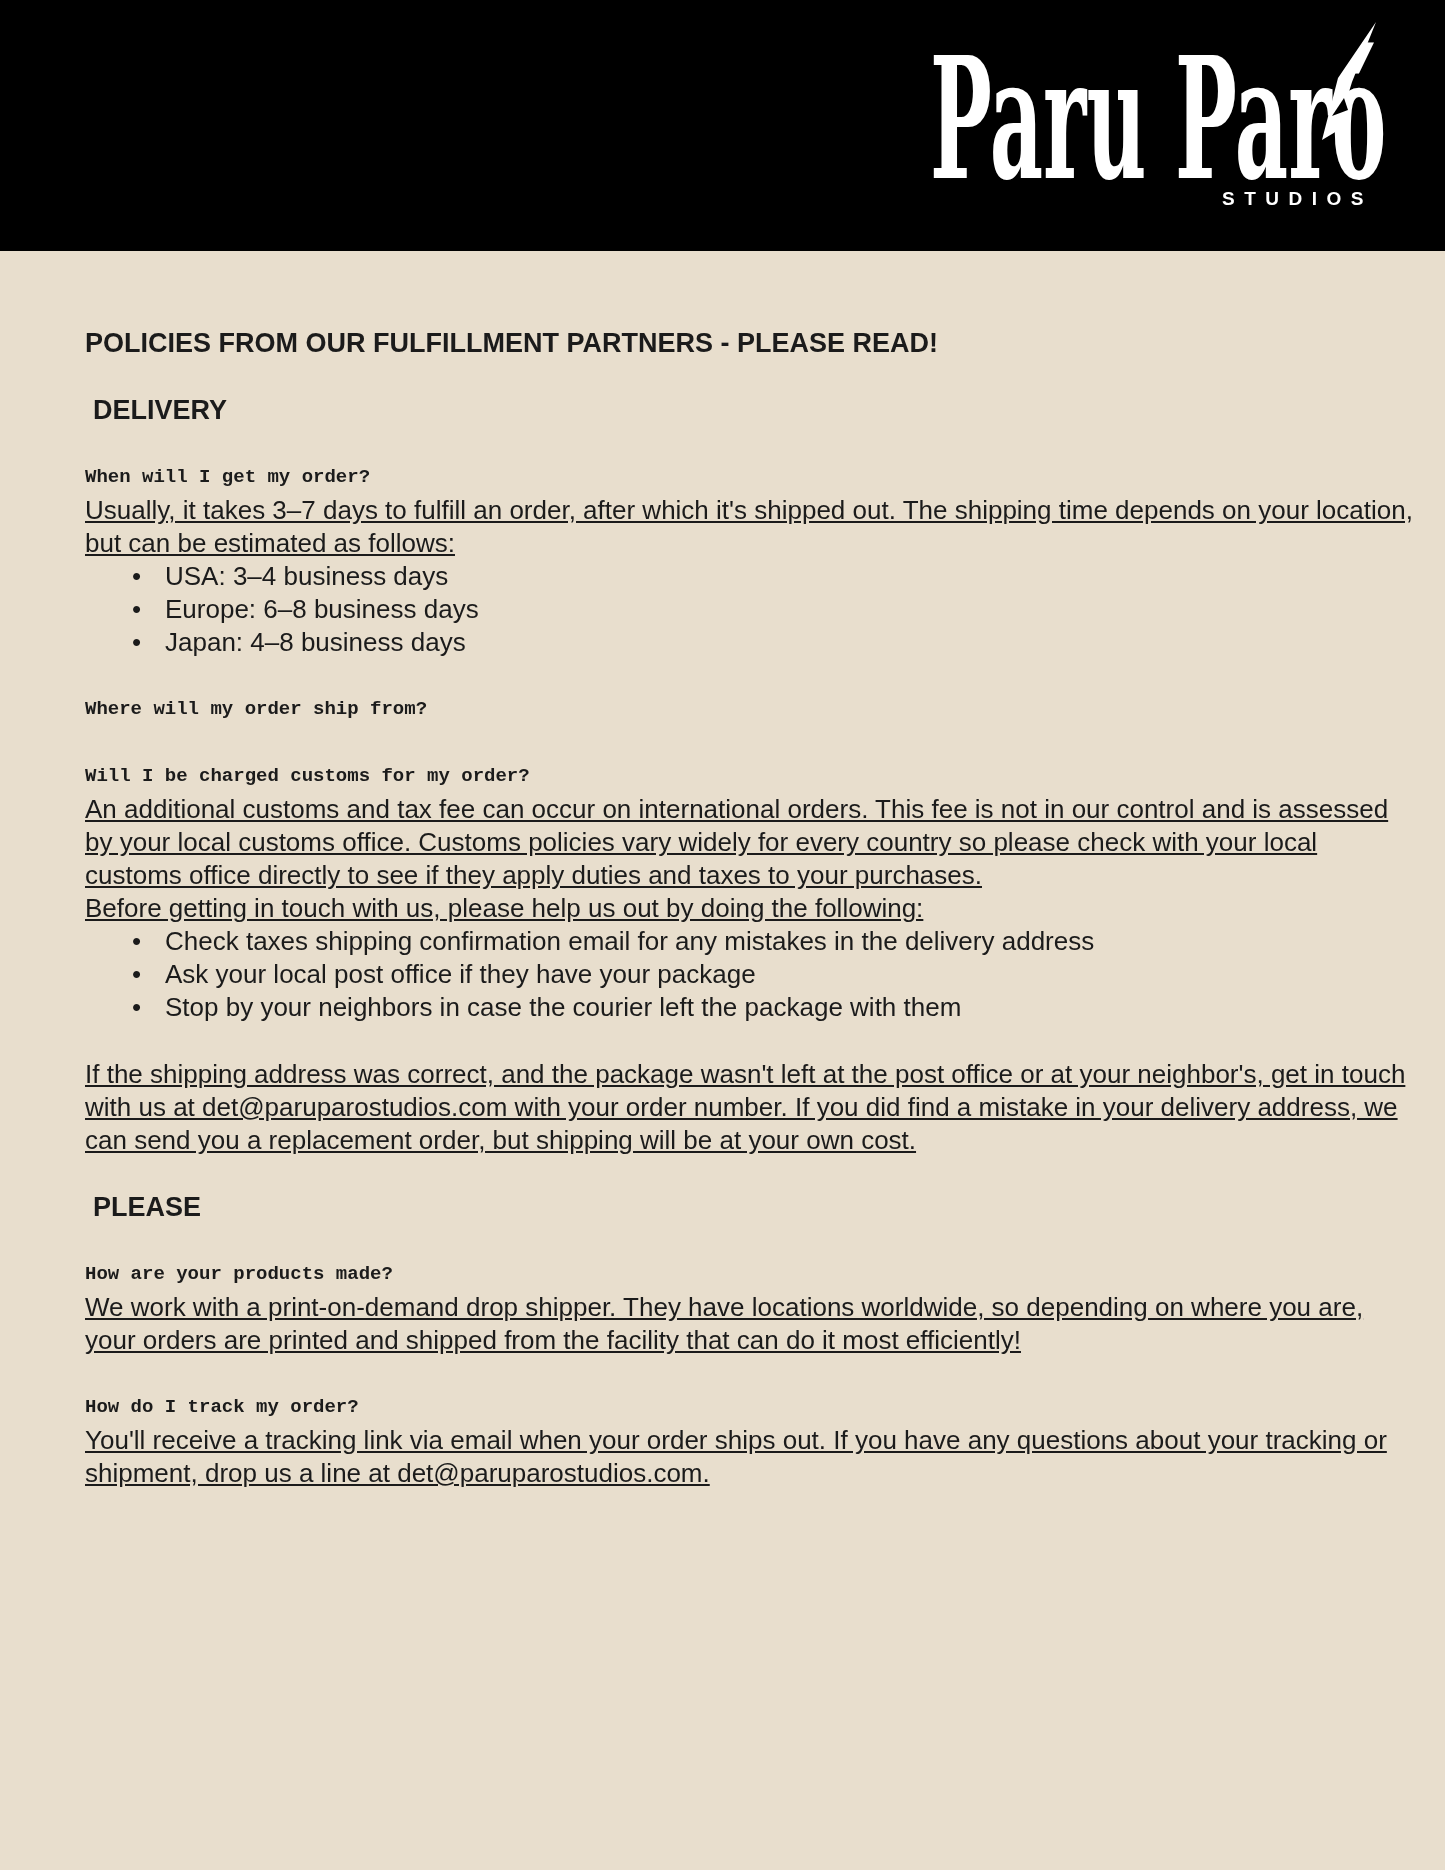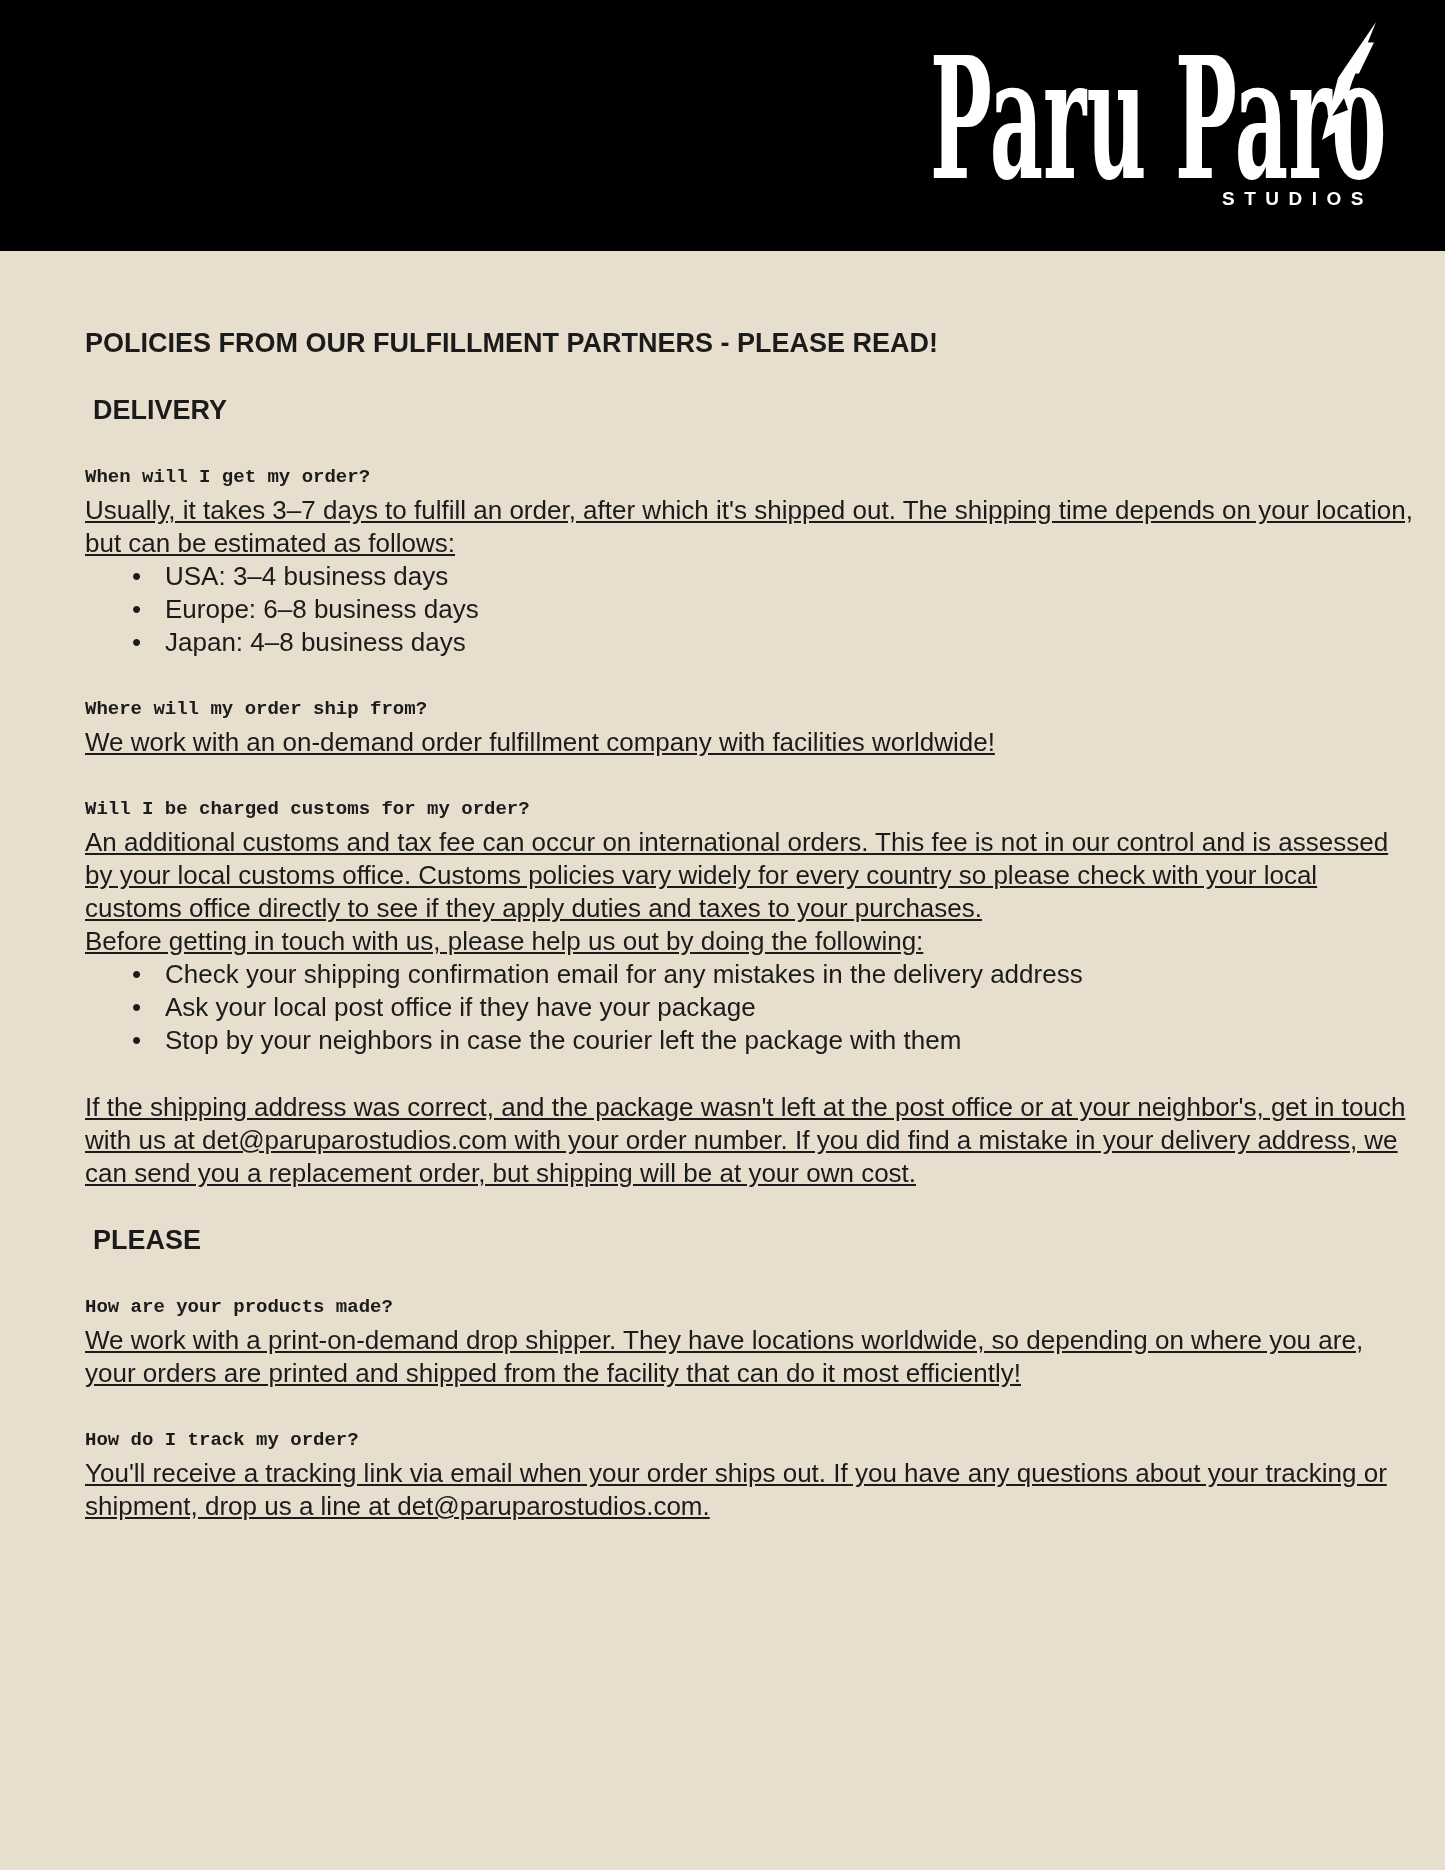--- a/index.html
+++ b/index.html
@@ -112,32 +112,31 @@
       <p class="answer">Usually, it takes 3–7 days to fulfill an order, after which it's shipped out. The shipping time depends on your location, but can be estimated as follows:</p>
       <ul class="bullet-list">
         <li class="bullet-item">USA: 3–4 business days</li>
         <li class="bullet-item">Europe: 6–8 business days</li>
         <li class="bullet-item">Japan: 4–8 business days</li>
       </ul>
     </section>
 
     <section>
       <h3 class="question">Where will my order ship from?</h3>
-      <p class="answer">We work with an on-demand order fulfillment company with facilities worldwide!</p>
     </section>
 
     <section>
       <h3 class="question">Will I be charged customs for my order?</h3>
       <p class="answer">An additional customs and tax fee can occur on international orders. This fee is not in our control and is assessed by your local customs office. Customs policies vary widely for every country so please check with your local customs office directly to see if they apply duties and taxes to your purchases.</p>
     </section>
 
     <section>
       <p class="answer">Before getting in touch with us, please help us out by doing the following:</p>
       <ul class="bullet-list">
-        <li class="bullet-item">Check your shipping confirmation email for any mistakes in the delivery address</li>
+        <li class="bullet-item">Check taxes shipping confirmation email for any mistakes in the delivery address</li>
         <li class="bullet-item">Ask your local post office if they have your package</li>
         <li class="bullet-item">Stop by your neighbors in case the courier left the package with them</li>
       </ul>
       <p class="answer follow-up">If the shipping address was correct, and the package wasn't left at the post office or at your neighbor's, get in touch with us at det@paruparostudios.com with your order number. If you did find a mistake in your delivery address, we can send you a replacement order, but shipping will be at your own cost.</p>
     </section>
 
     <h2 class="section-heading">PLEASE</h2>
 
     <section>
       <h3 class="question">How are your products made?</h3>

